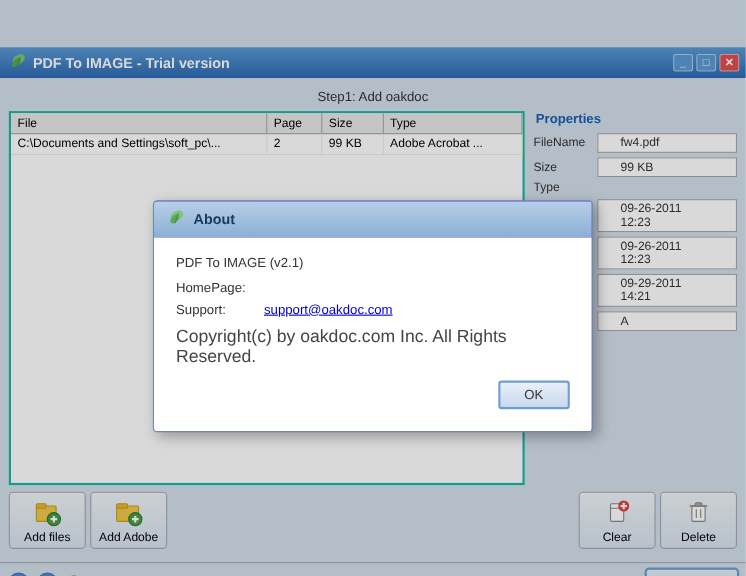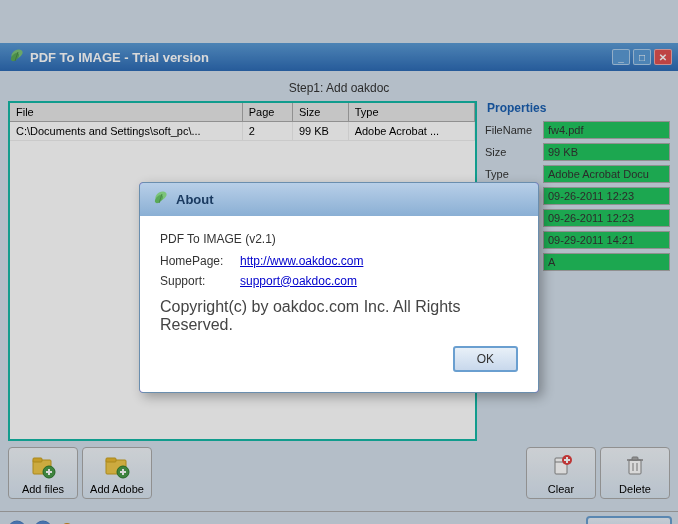--- a/index.html
+++ b/index.html
@@ -111,23 +111,23 @@
       margin-bottom: 4px;
     }
     .prop-label {
       width: 58px;
       font-size: 11px;
       color: #333;
       flex-shrink: 0;
     }
     .prop-value {
       flex: 1;
-      background: #22c55e;
+      background: #ffffff;
       border: 1px solid #aaa;
-      padding: 2px 4px;
+      padding: 2px 20px;
       font-size: 11px;
       color: #333;
     }
 
     
     .toolbar {
       display: flex;
       gap: 4px;
       padding: 6px 0;
       align-items: center;
@@ -322,21 +322,20 @@
       <div class="prop-row">
         <span class="prop-label">FileName</span>
         <span class="prop-value">fw4.pdf</span>
       </div>
       <div class="prop-row">
         <span class="prop-label">Size</span>
         <span class="prop-value">99 KB</span>
       </div>
       <div class="prop-row">
         <span class="prop-label">Type</span>
-        <span class="prop-value">Adobe Acrobat Docu</span>
       </div>
       <div class="prop-row">
         <span class="prop-label">Modified</span>
         <span class="prop-value">09-26-2011 12:23</span>
       </div>
       <div class="prop-row">
         <span class="prop-label"></span>
         <span class="prop-value">09-26-2011 12:23</span>
       </div>
       <div class="prop-row">
@@ -445,21 +444,20 @@
           <ellipse cx="9" cy="10" rx="5" ry="3" fill="#5aaa58" transform="rotate(-45 9 10)"></ellipse>
           <line x1="9" y1="14" x2="12" y2="5" stroke="#4a8a48" stroke-width="1"></line>
         </svg>
       </div>
       <span>About</span>
     </div>
     <div class="dialog-body">
       <div class="about-line">PDF To IMAGE (v2.1)</div>
       <div class="about-row">
         <span class="about-row-label">HomePage:</span>
-        <a class="about-link" href="#">http://www.oakdoc.com</a>
       </div>
       <div class="about-row">
         <span class="about-row-label">Support:</span>
         <a class="about-link" href="#">support@oakdoc.com</a>
       </div>
       <div class="about-copyright">Copyright(c) by oakdoc.com Inc. All Rights Reserved.</div>
       <div class="dialog-footer">
         <button class="ok-btn">OK</button>
       </div>
     </div>

